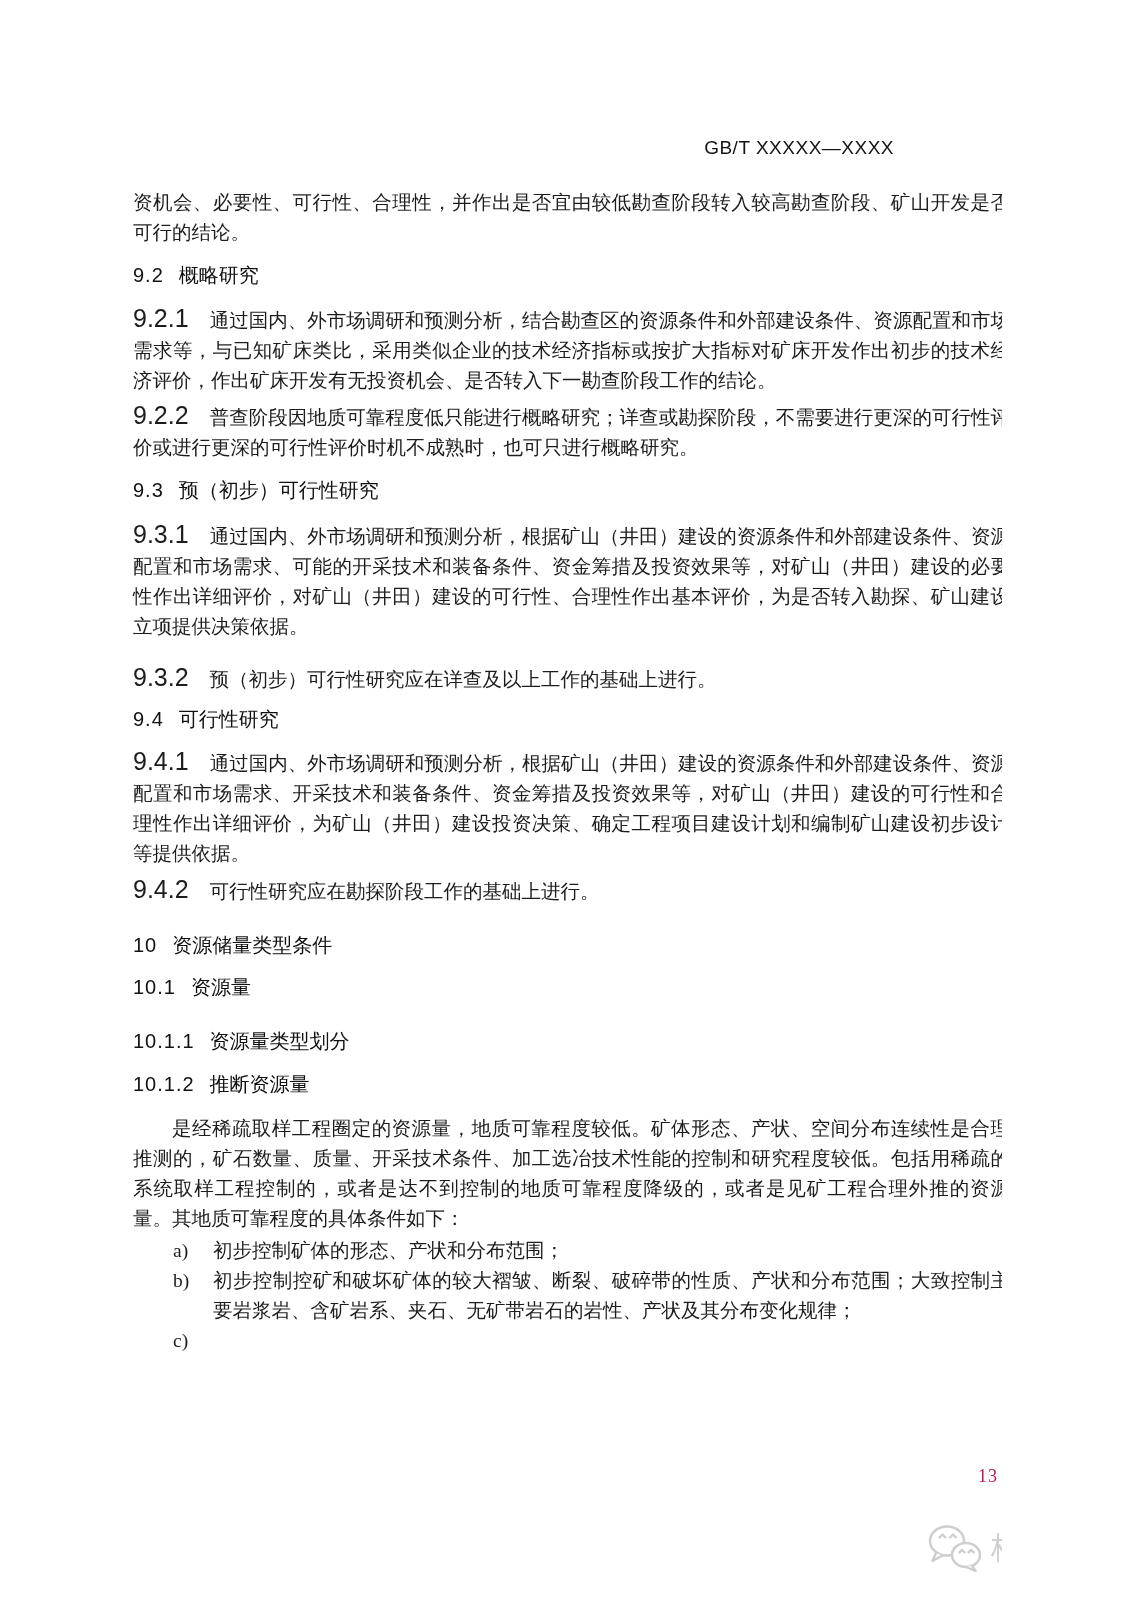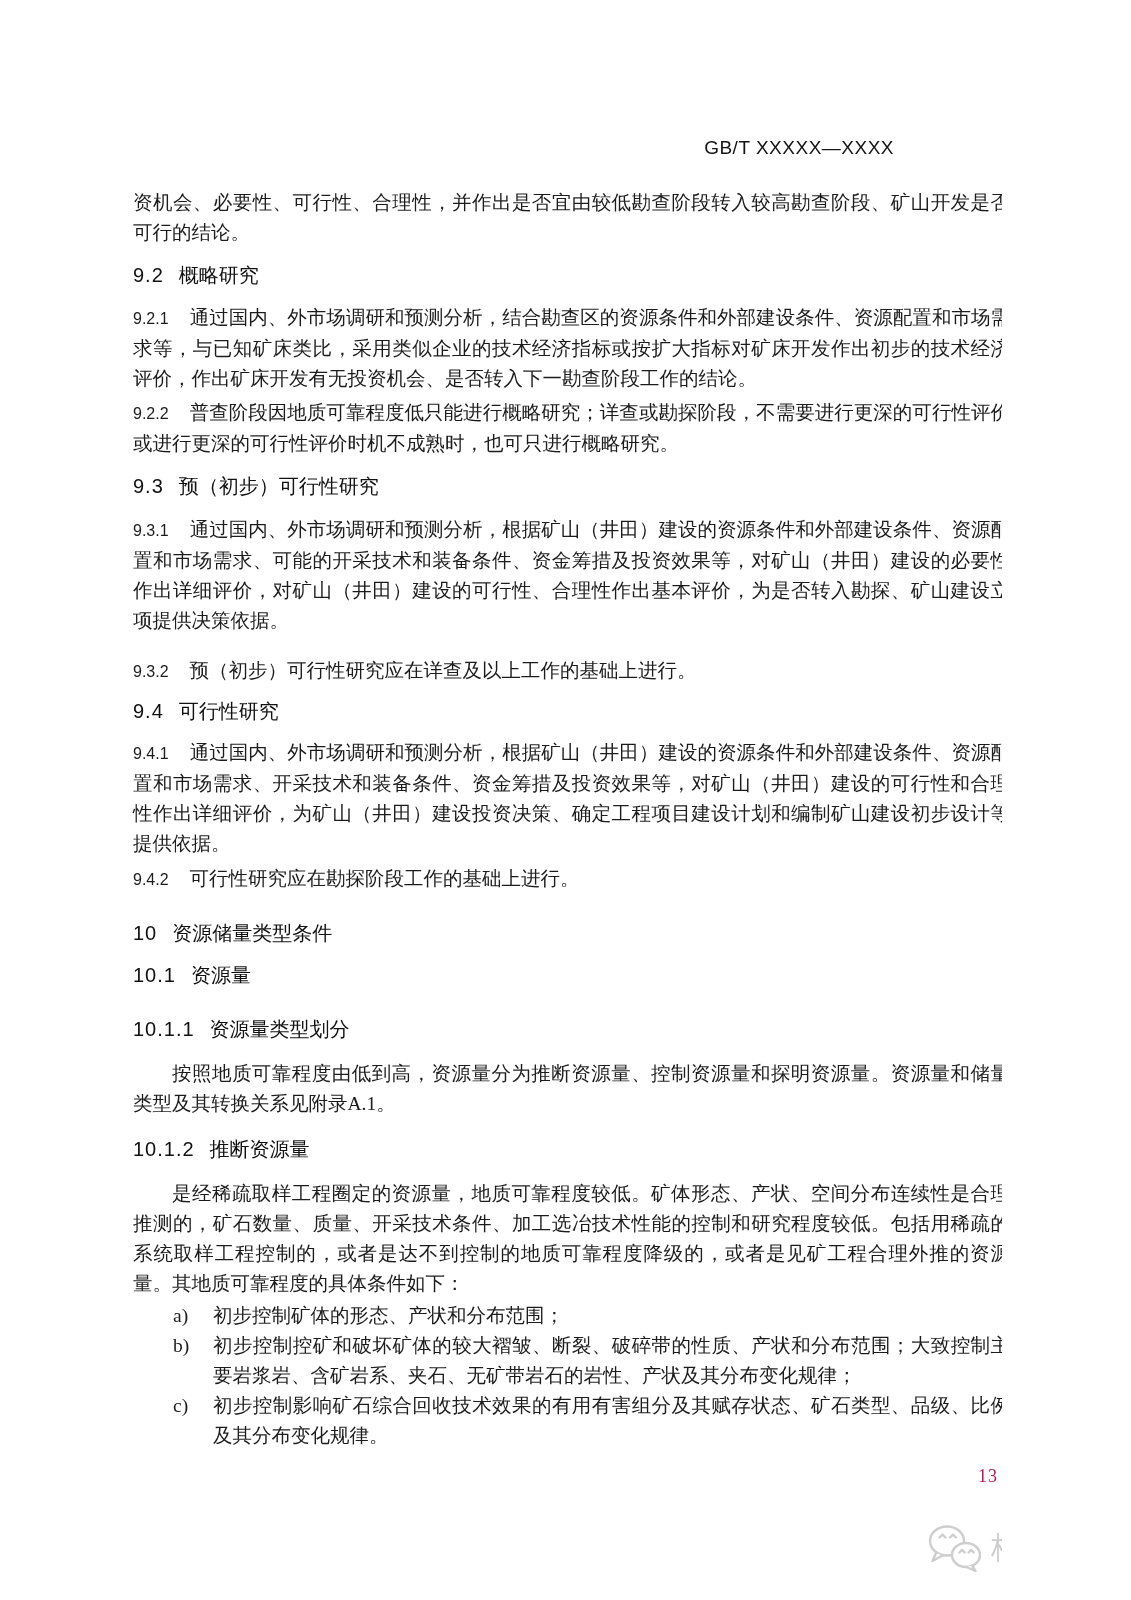--- a/index.html
+++ b/index.html
@@ -30,21 +30,21 @@
   }
   p.body {
     margin: 0;
     font-size: 19.5px;
     line-height: 30px;
     text-align: justify;
   }
   p.indent { text-indent: 2em; }
   .clause-num {
     font-family: "Liberation Sans", "DejaVu Sans", sans-serif;
-    font-size: 16px;
+    font-size: 25px;
     margin-right: 21px;
     white-space: nowrap;
   }
   .h {
     margin: 0;
     font-family: "Liberation Sans", "DejaVu Sans", sans-serif;
     font-weight: 400;
     font-size: 20px;
     line-height: 26px;
     color: #111111;
@@ -121,31 +121,30 @@
     <p class="body" style="margin-top:14px"><span class="clause-num">9.4.1</span><span>通过国内、外市场调研和预测分析，根据矿山（井田）建设的资源条件和外部建设条件、资源配置和市场需求、开采技术和装备条件、资金筹措及投资效果等，对矿山（井田）建设的可行性和合理性作出详细评价，为矿山（井田）建设投资决策、确定工程项目建设计划和编制矿山建设初步设计等提供依据。</span></p>
 
     <p class="body" style="margin-top:5px"><span class="clause-num">9.4.2</span><span>可行性研究应在勘探阶段工作的基础上进行。</span></p>
 
     <h2 class="h" style="margin-top:25px"><span class="h-num">10</span><span>资源储量类型条件</span></h2>
 
     <h3 class="h" style="margin-top:16px"><span class="h-num">10.1</span><span>资源量</span></h3>
 
     <h3 class="h" style="margin-top:28px"><span class="h-num">10.1.1</span><span>资源量类型划分</span></h3>
 
-    <p class="body indent" style="margin-top:17px">按照地质可靠程度由低到高，资源量分为推断资源量、控制资源量和探明资源量。资源量和储量类型及其转换关系见附录A.1。</p>
 
     <h3 class="h" style="margin-top:17px"><span class="h-num">10.1.2</span><span>推断资源量</span></h3>
 
     <p class="body indent" style="margin-top:17px">是经稀疏取样工程圈定的资源量，地质可靠程度较低。矿体形态、产状、空间分布连续性是合理推测的，矿石数量、质量、开采技术条件、加工选冶技术性能的控制和研究程度较低。包括用稀疏的系统取样工程控制的，或者是达不到控制的地质可靠程度降级的，或者是见矿工程合理外推的资源量。其地质可靠程度的具体条件如下：</p>
 
     <div class="li" style="margin-top:2px"><span class="marker">a)</span><span>初步控制矿体的形态、产状和分布范围；</span></div>
 
     <div class="li"><span class="marker">b)</span><span>初步控制控矿和破坏矿体的较大褶皱、断裂、破碎带的性质、产状和分布范围；大致控制主要岩浆岩、含矿岩系、夹石、无矿带岩石的岩性、产状及其分布变化规律；</span></div>
 
-    <div class="li"><span class="marker">c)</span><span>初步控制影响矿石综合回收技术效果的有用有害组分及其赋存状态、矿石类型、品级、比例及其分布变化规律。</span></div>
+    <div class="li"><span class="marker">c)</span></div>
 
   </main>
 
   <div class="page-number">13</div>
 
   <div class="watermark">
     <span class="wm-icon">
       <svg width="58" height="48" viewBox="0 0 58 48" fill="none" stroke="#cecece" stroke-width="2.4" stroke-linecap="round" stroke-linejoin="round">
 
         <ellipse cx="21" cy="17" rx="17" ry="14.5" fill="#ffffff"></ellipse>

